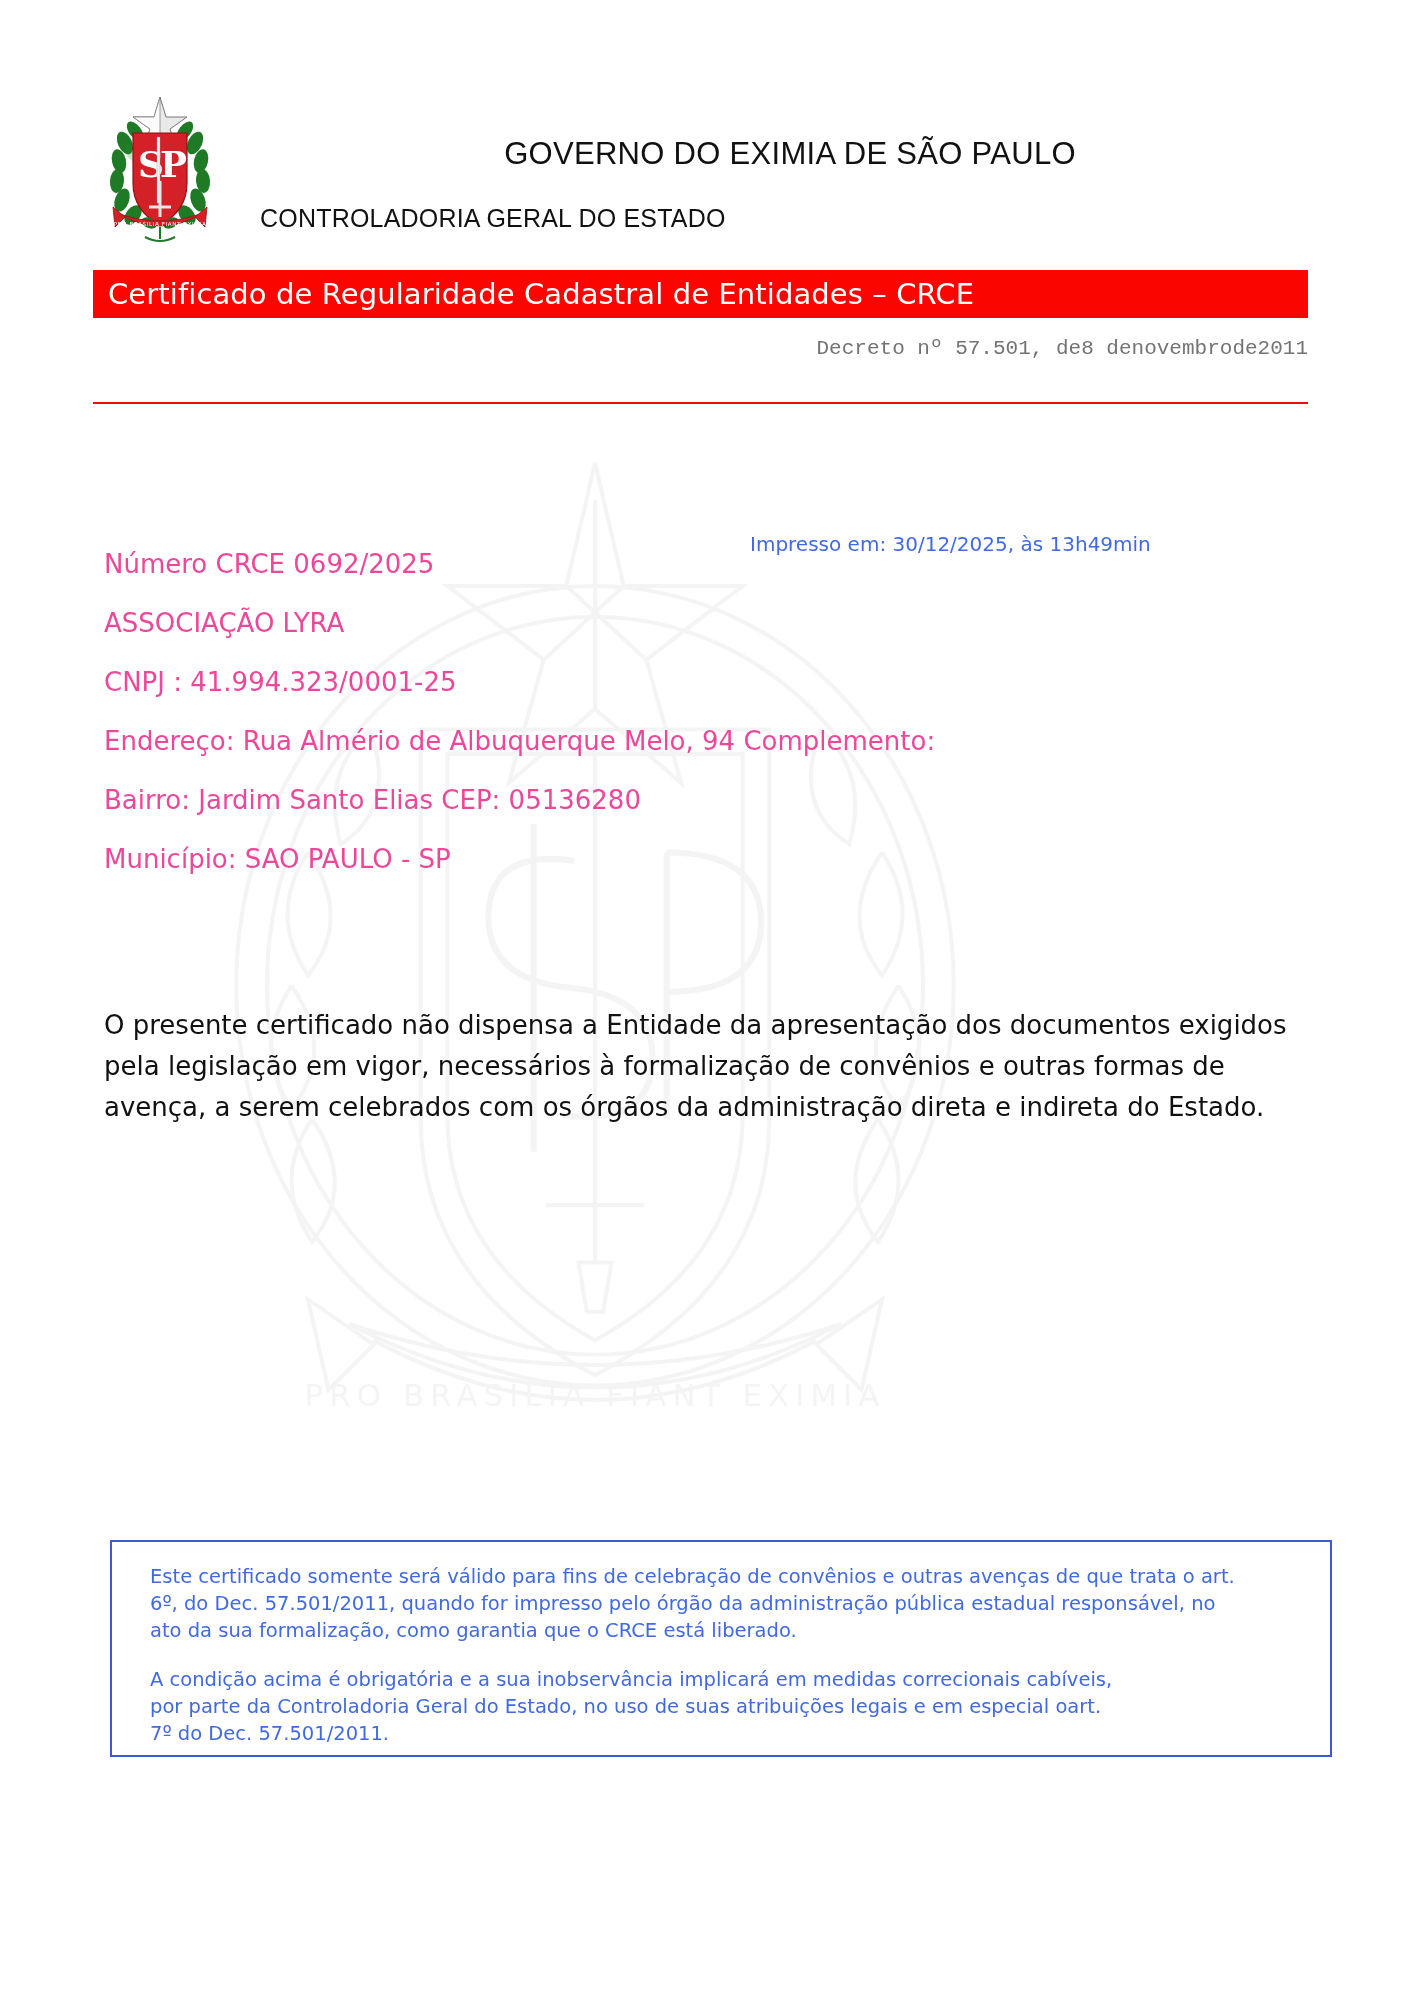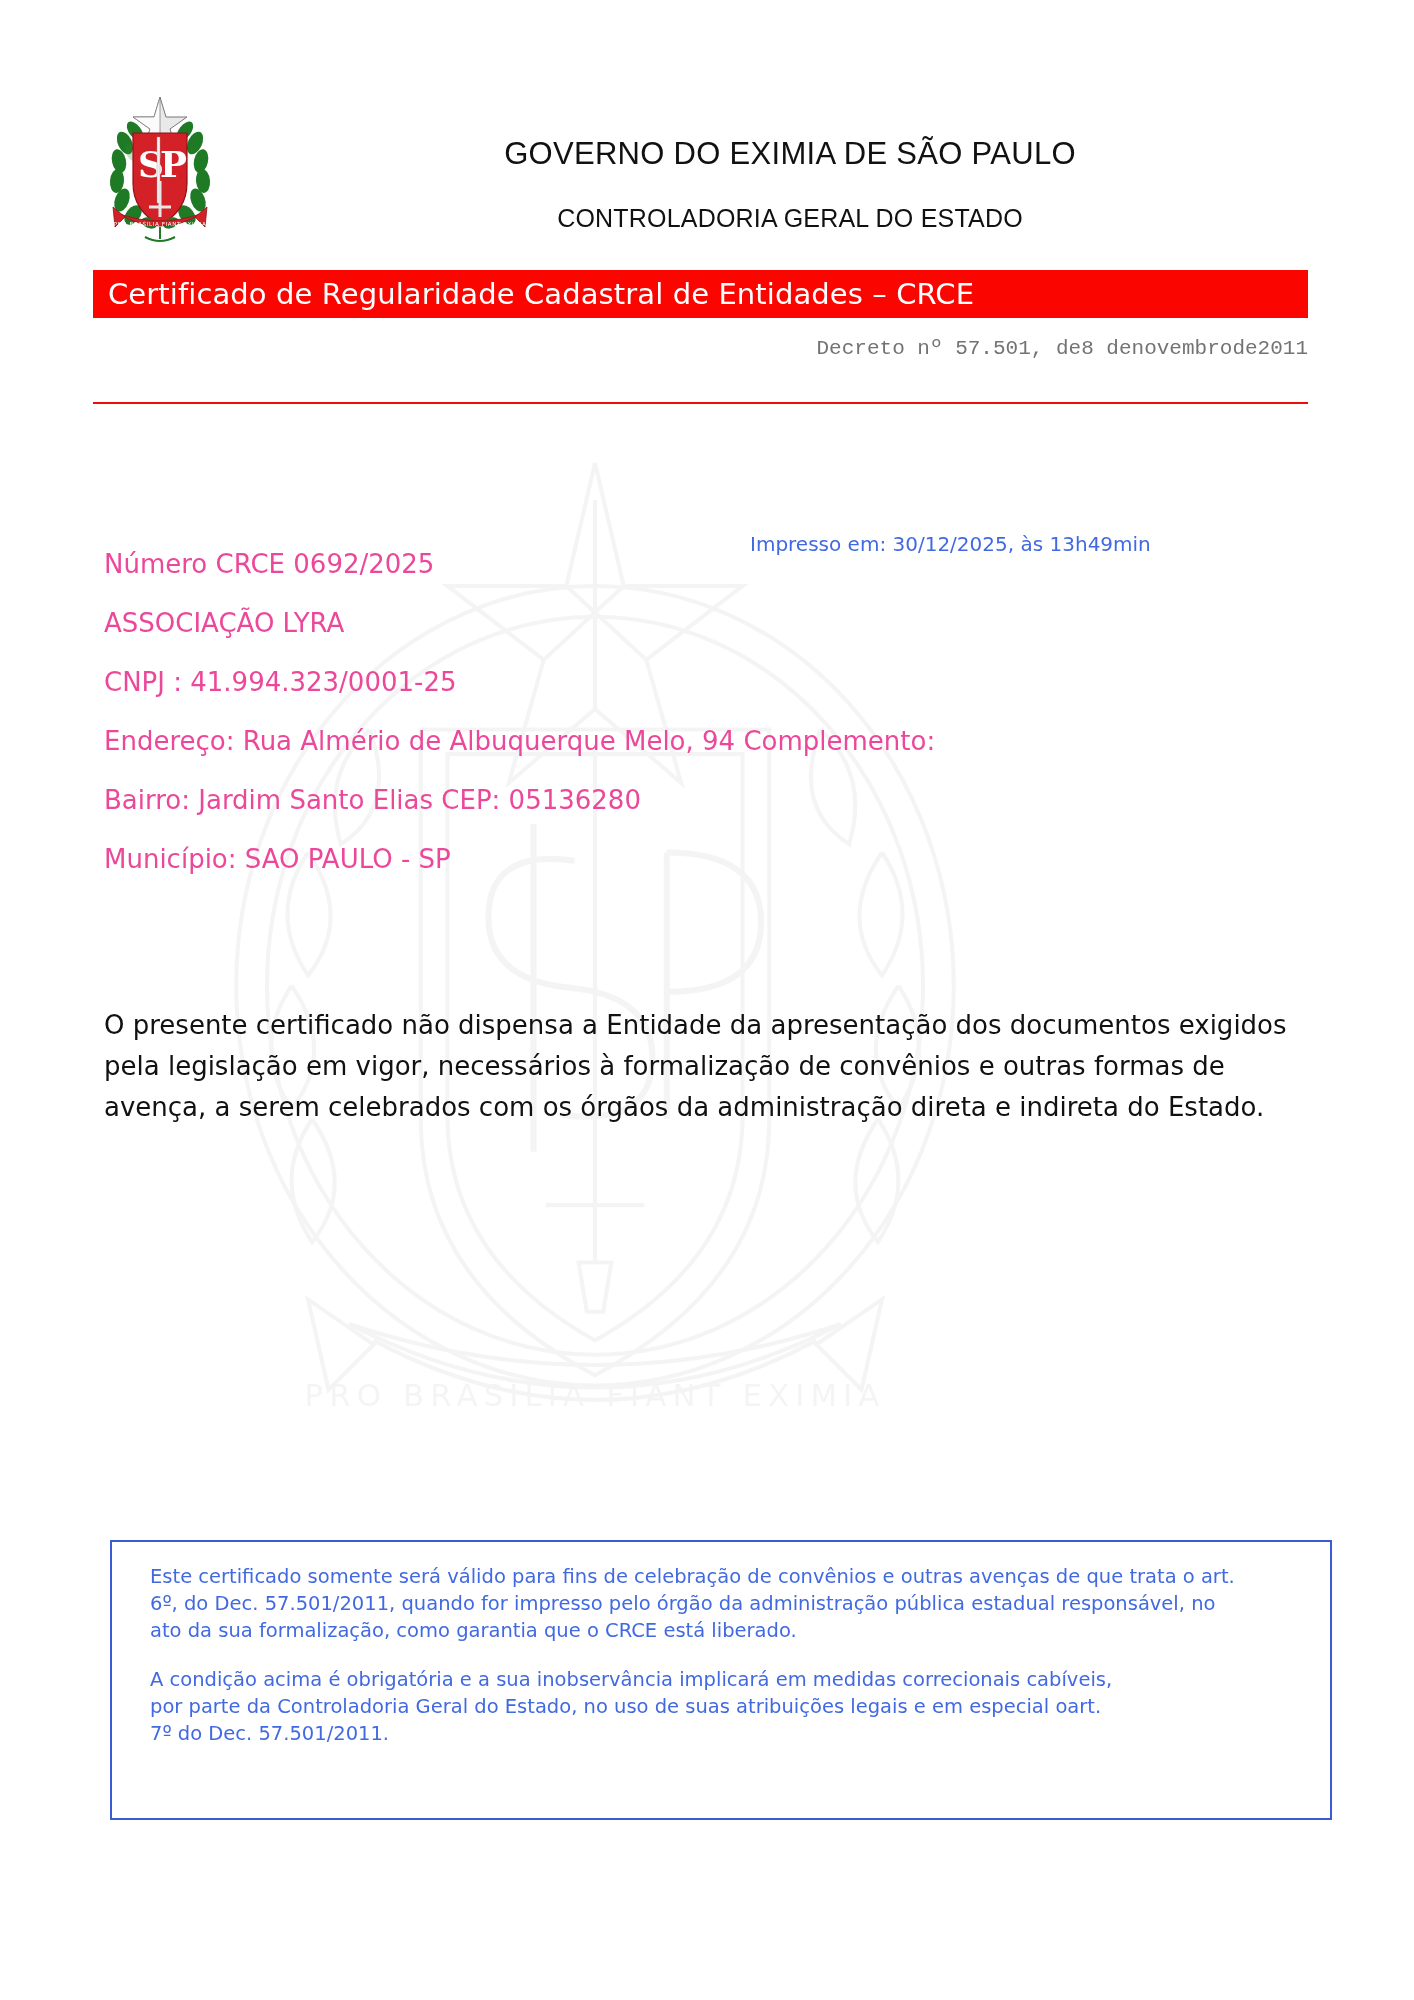--- a/index.html
+++ b/index.html
@@ -62,21 +62,20 @@
     font-size: 31px;
     letter-spacing: 0.3px;
     color: #111;
     font-family: "Liberation Sans", sans-serif;
   }
   .gov-sub {
     position: absolute;
     left: 260px;
     top: 204px;
     width: 1060px;
-    text-align: center;
     font-size: 25px;
     letter-spacing: 0.2px;
     color: #111;
     font-family: "Liberation Sans", sans-serif;
   }
 
   .red-banner {
     position: absolute;
     left: 93px;
     top: 270px;
@@ -163,21 +162,21 @@
     color: #111;
     font-family: "DejaVu Sans", sans-serif;
   }
 
   
   .note-box {
     position: absolute;
     left: 110px;
     top: 1540px;
     width: 1222px;
-    height: 280px;
+    height: 217px;
     border: 2px solid #3b5bd4;
     box-sizing: border-box;
     z-index: 4;
     background: transparent;
   }
   .note-inner {
     padding: 22px 0 0 38px;
   }
   .note-box p {
     margin: 0 0 22px 0;

